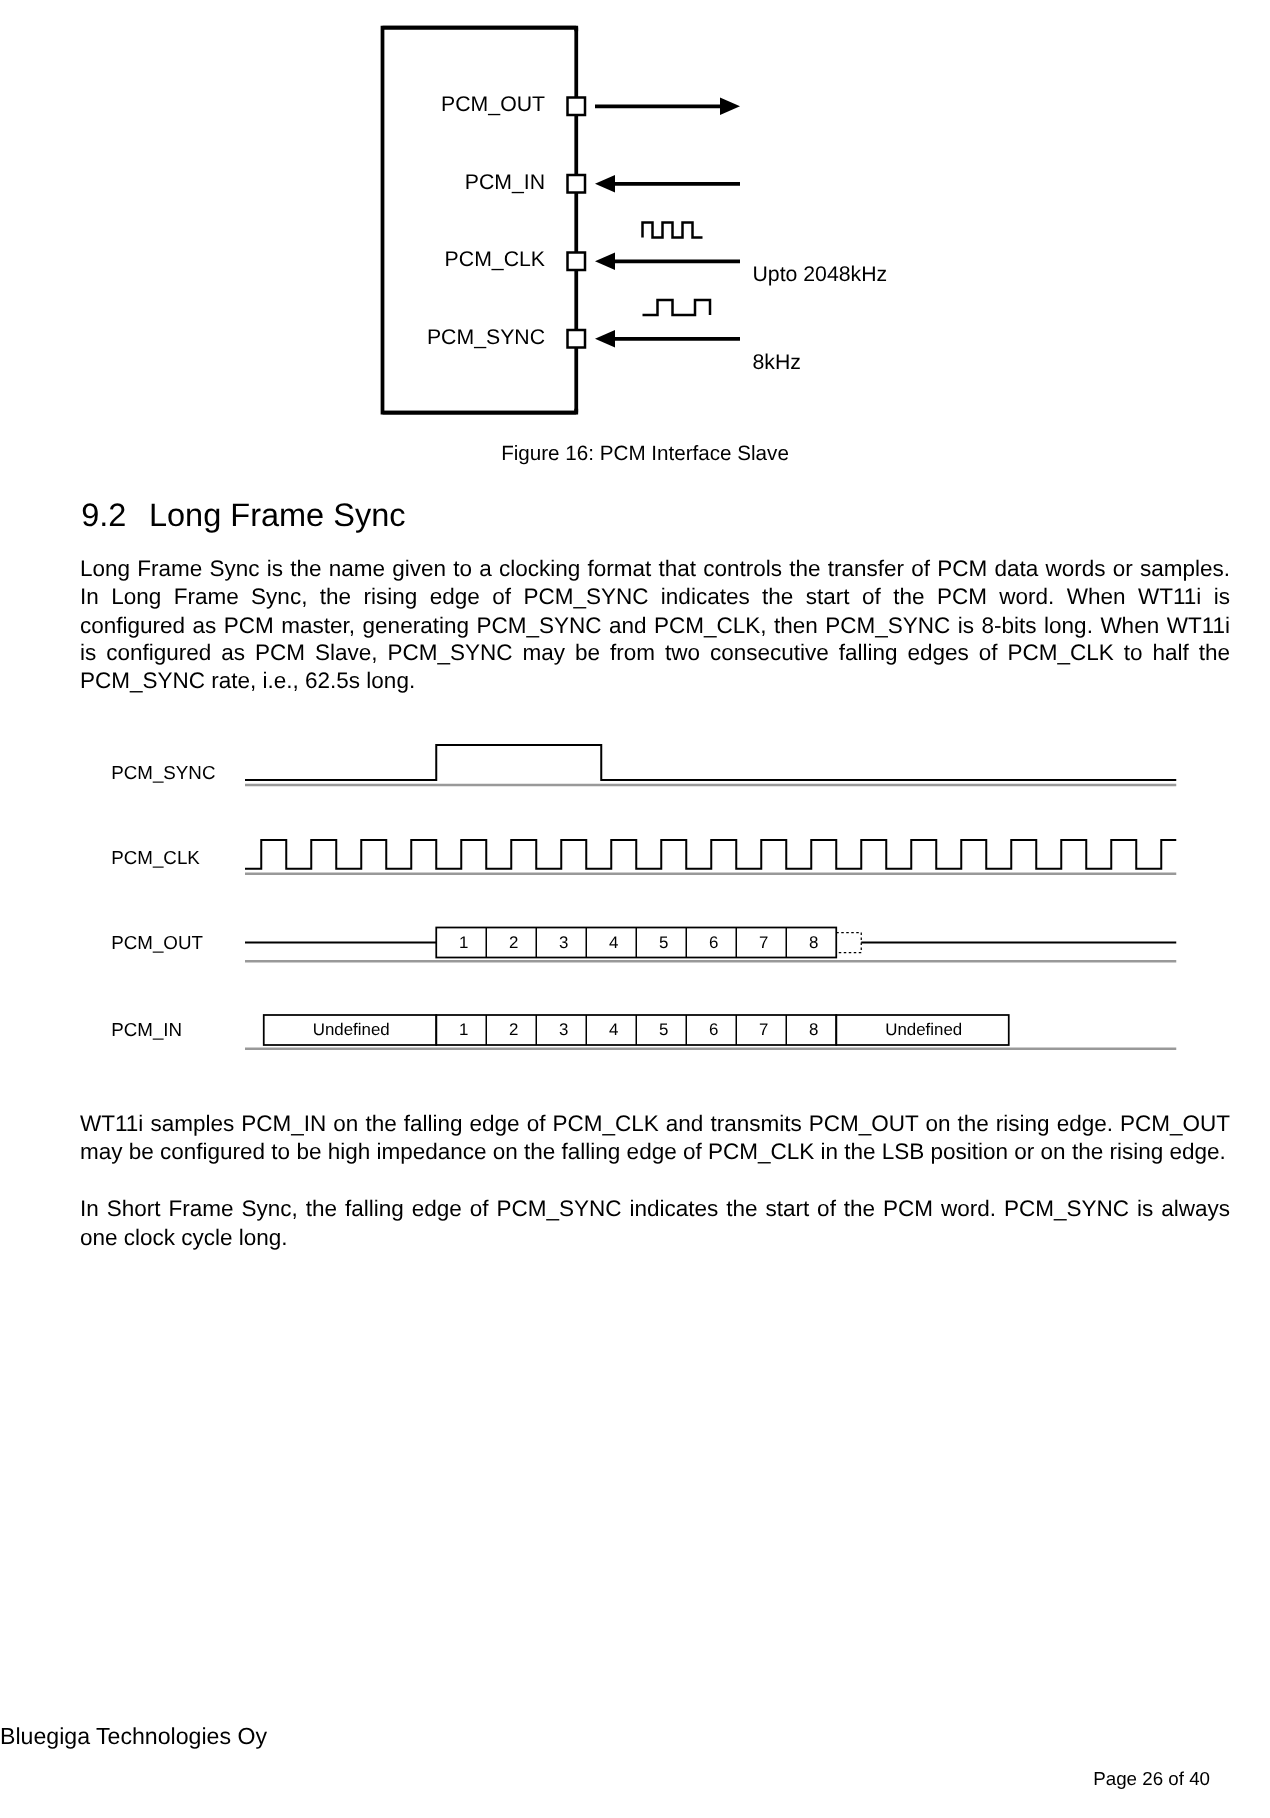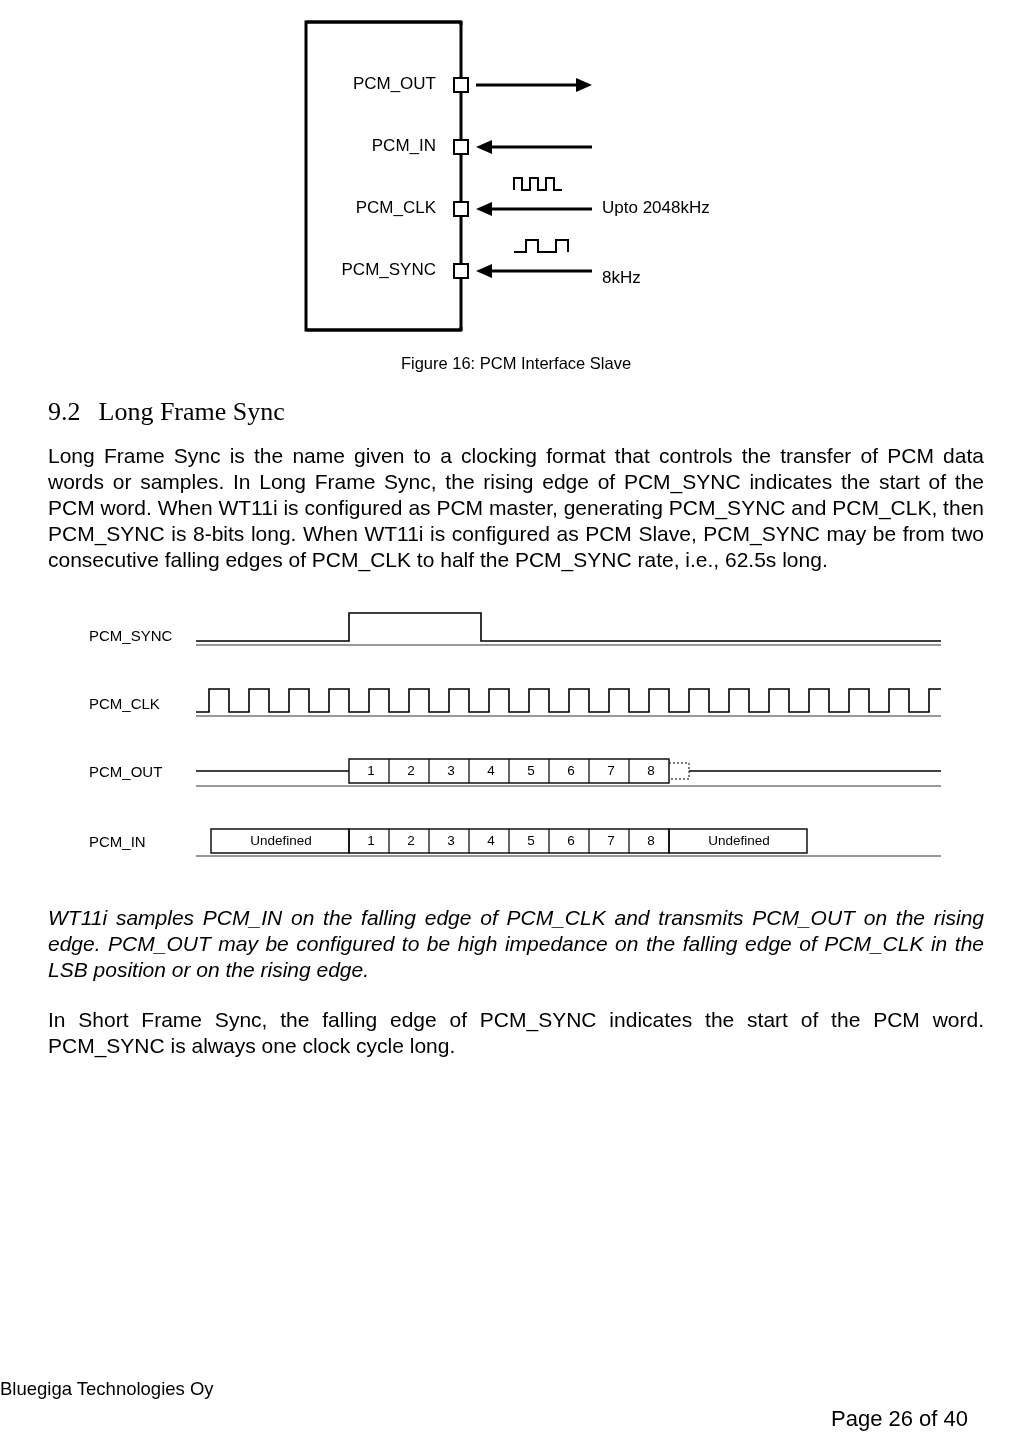--- a/index.html
+++ b/index.html
@@ -32,39 +32,39 @@
   .sig-label {
     position: absolute;
     font-size: 17px;
     text-align: right;
     width: 100px;
     left: 50px;
   }
   .note-label {
     position: absolute;
     font-size: 17px;
+    margin-top: 12px;
   }
   .caption {
     text-align: center;
     font-weight: normal;
     font-size: 16.5px;
     margin: 10px 0 24px 0;
   }
   .heading {
     font-size: 26px;
     font-weight: normal;
-    margin: 20px 0 16px 0;
-    font-family: Liberation Serif, serif;
+    margin: 20px 0 16px 17px;
   }
   .heading .num { display: inline-block; margin-right: 18px; }
   .para {
-    font-size: 21px;
+    font-size: 18px;
     line-height: 1.24;
     text-align: justify;
-    margin: 0 0 24px 0;
+    margin: 0 0 24px 16px;
   }
   
   .fig17-wrap {
     display: flex;
     justify-content: center;
     margin: 10px 0 2px 0;
   }
   .fig17 {
     position: relative;
     width: 870px;
@@ -87,21 +87,21 @@
     position: absolute;
     bottom: 54px;
     width: 100%;
     left: 0;
     font-size: 18.5px;
   }
   .footer-right {
     position: absolute;
     bottom: 22px;
     right: 48px;
-    font-size: 22px;
+    font-size: 15px;
   }
 </style>
 </head>
 <body>
 
 <div class="page">
 
   <div class="fig16-wrap">
     <div class="fig16">
       <svg width="460" height="330" viewBox="0 0 460 330">
@@ -217,19 +217,19 @@
       <div class="cell-label" style="top:236px; left:360px; width:20px;">3</div>
       <div class="cell-label" style="top:236px; left:400px; width:20px;">4</div>
       <div class="cell-label" style="top:236px; left:440px; width:20px;">5</div>
       <div class="cell-label" style="top:236px; left:480px; width:20px;">6</div>
       <div class="cell-label" style="top:236px; left:520px; width:20px;">7</div>
       <div class="cell-label" style="top:236px; left:560px; width:20px;">8</div>
       <div class="cell-label" style="top:236px; left:608px; width:100px;">Undefined</div>
     </div>
   </div>
 
-  <p class="para" style="margin-top:28px;font-style:italic;">WT11i samples PCM_IN on the falling edge of PCM_CLK and transmits PCM_OUT on the rising edge. PCM_OUT may be configured to be high impedance on the falling edge of PCM_CLK in the LSB position or on the rising edge.</p>
+  <p class="para" style="margin-top:28px;">WT11i samples PCM_IN on the falling edge of PCM_CLK and transmits PCM_OUT on the rising edge. PCM_OUT may be configured to be high impedance on the falling edge of PCM_CLK in the LSB position or on the rising edge.</p>
 
   <p class="para">In Short Frame Sync, the falling edge of PCM_SYNC indicates the start of the PCM word. PCM_SYNC is always one clock cycle long.</p>
 
   <div class="footer-center">Bluegiga Technologies Oy</div>
   <div class="footer-right">Page 26 of 40</div>
 </div>
 
 </body></html>

